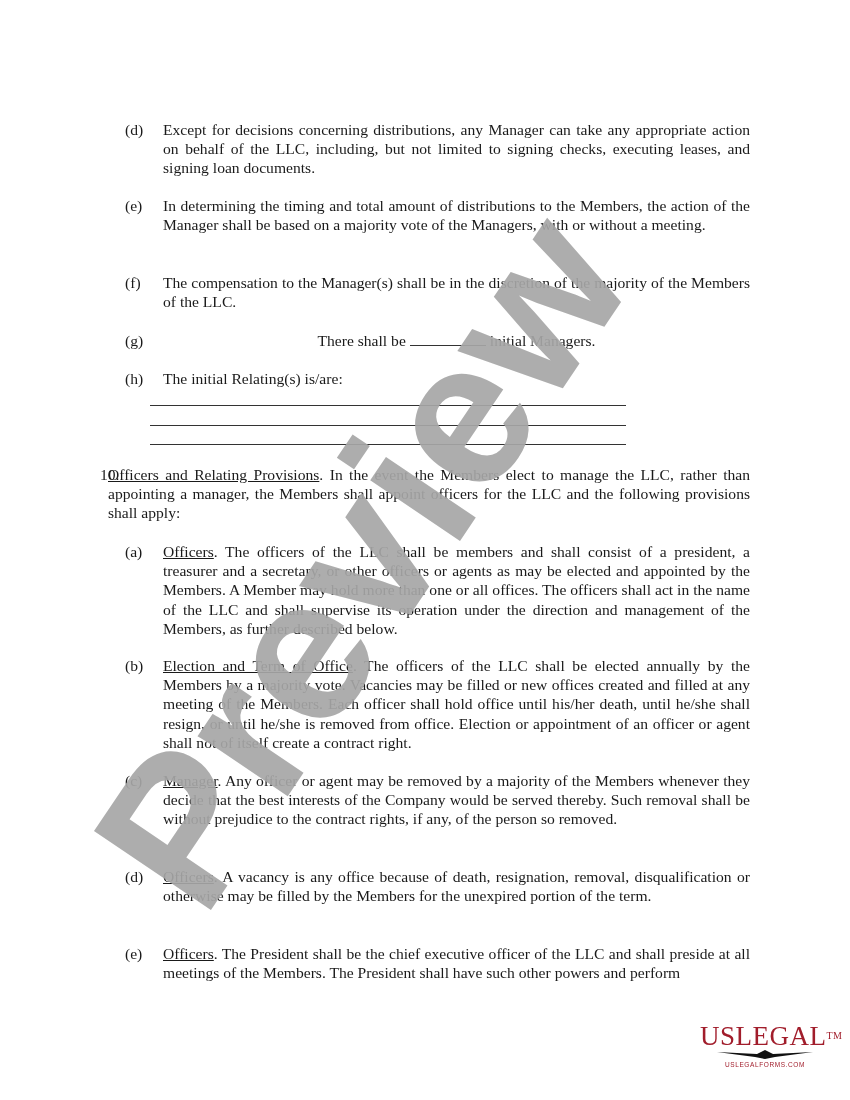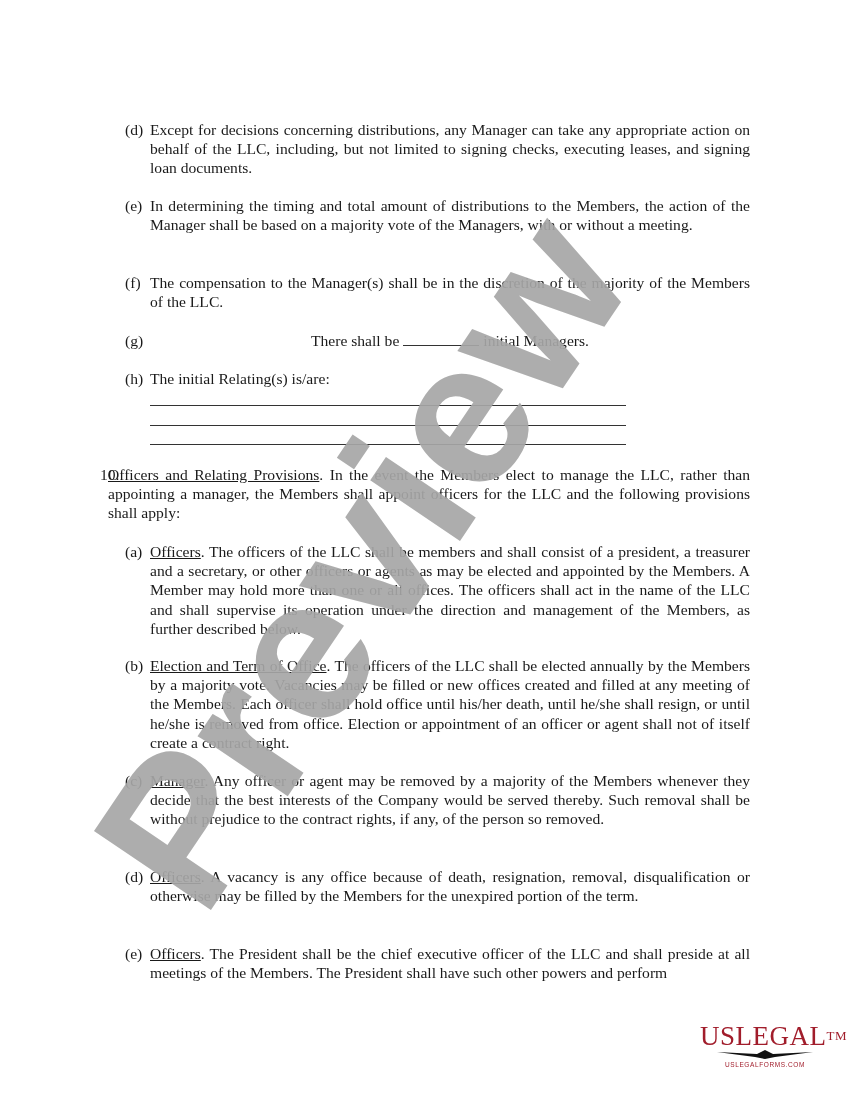--- a/index.html
+++ b/index.html
@@ -11,21 +11,21 @@
       font-size: 15.6px; line-height: 19.2px; color: #1a1a1a;
     }
     .item {
       position: absolute; left: 125px; width: 625px;
       text-align: justify;
     }
     .item .lbl {
       position: absolute; left: 0; top: 0;
     }
     .item .body {
-      margin-left: 25px; display: block;
+      margin-left: 38px; display: block;
     }
     .sec {
       position: absolute; left: 100px; width: 650px; text-align: justify;
     }
     .sec .lbl { position: absolute; left: 0; top: 0; }
     .sec .body { margin-left: 8px; display: block; }
     .u { text-decoration: underline; }
     .blank-line {
       position: absolute; left: 150px; width: 476px; height: 0;
       border-top: 1px solid #333;
@@ -39,21 +39,21 @@
       pointer-events: none;
     }
     .logo {
       position: absolute; left: 700px; top: 1022px; width: 130px; height: 50px;
       text-align: center;
     }
     .logo-main {
       font-family: "Liberation Serif", serif; font-size: 27px; color: #a11d2b;
       letter-spacing: 0.5px; line-height: 28px;
     }
-    .logo-tm { font-size: 13px; vertical-align: top; color: #a11d2b; }
+    .logo-tm { font-size: 10px; vertical-align: top; color: #a11d2b; }
     .logo-sub {
       font-family: "Liberation Sans", sans-serif; font-size: 6.5px; color: #a11d2b;
       letter-spacing: 0.6px; line-height: 8px; margin-top: 2px;
     }
     .logo-wing { display: block; margin: 0 auto; }
   </style>
 </head>
 <body>
 
 <div class="page">

